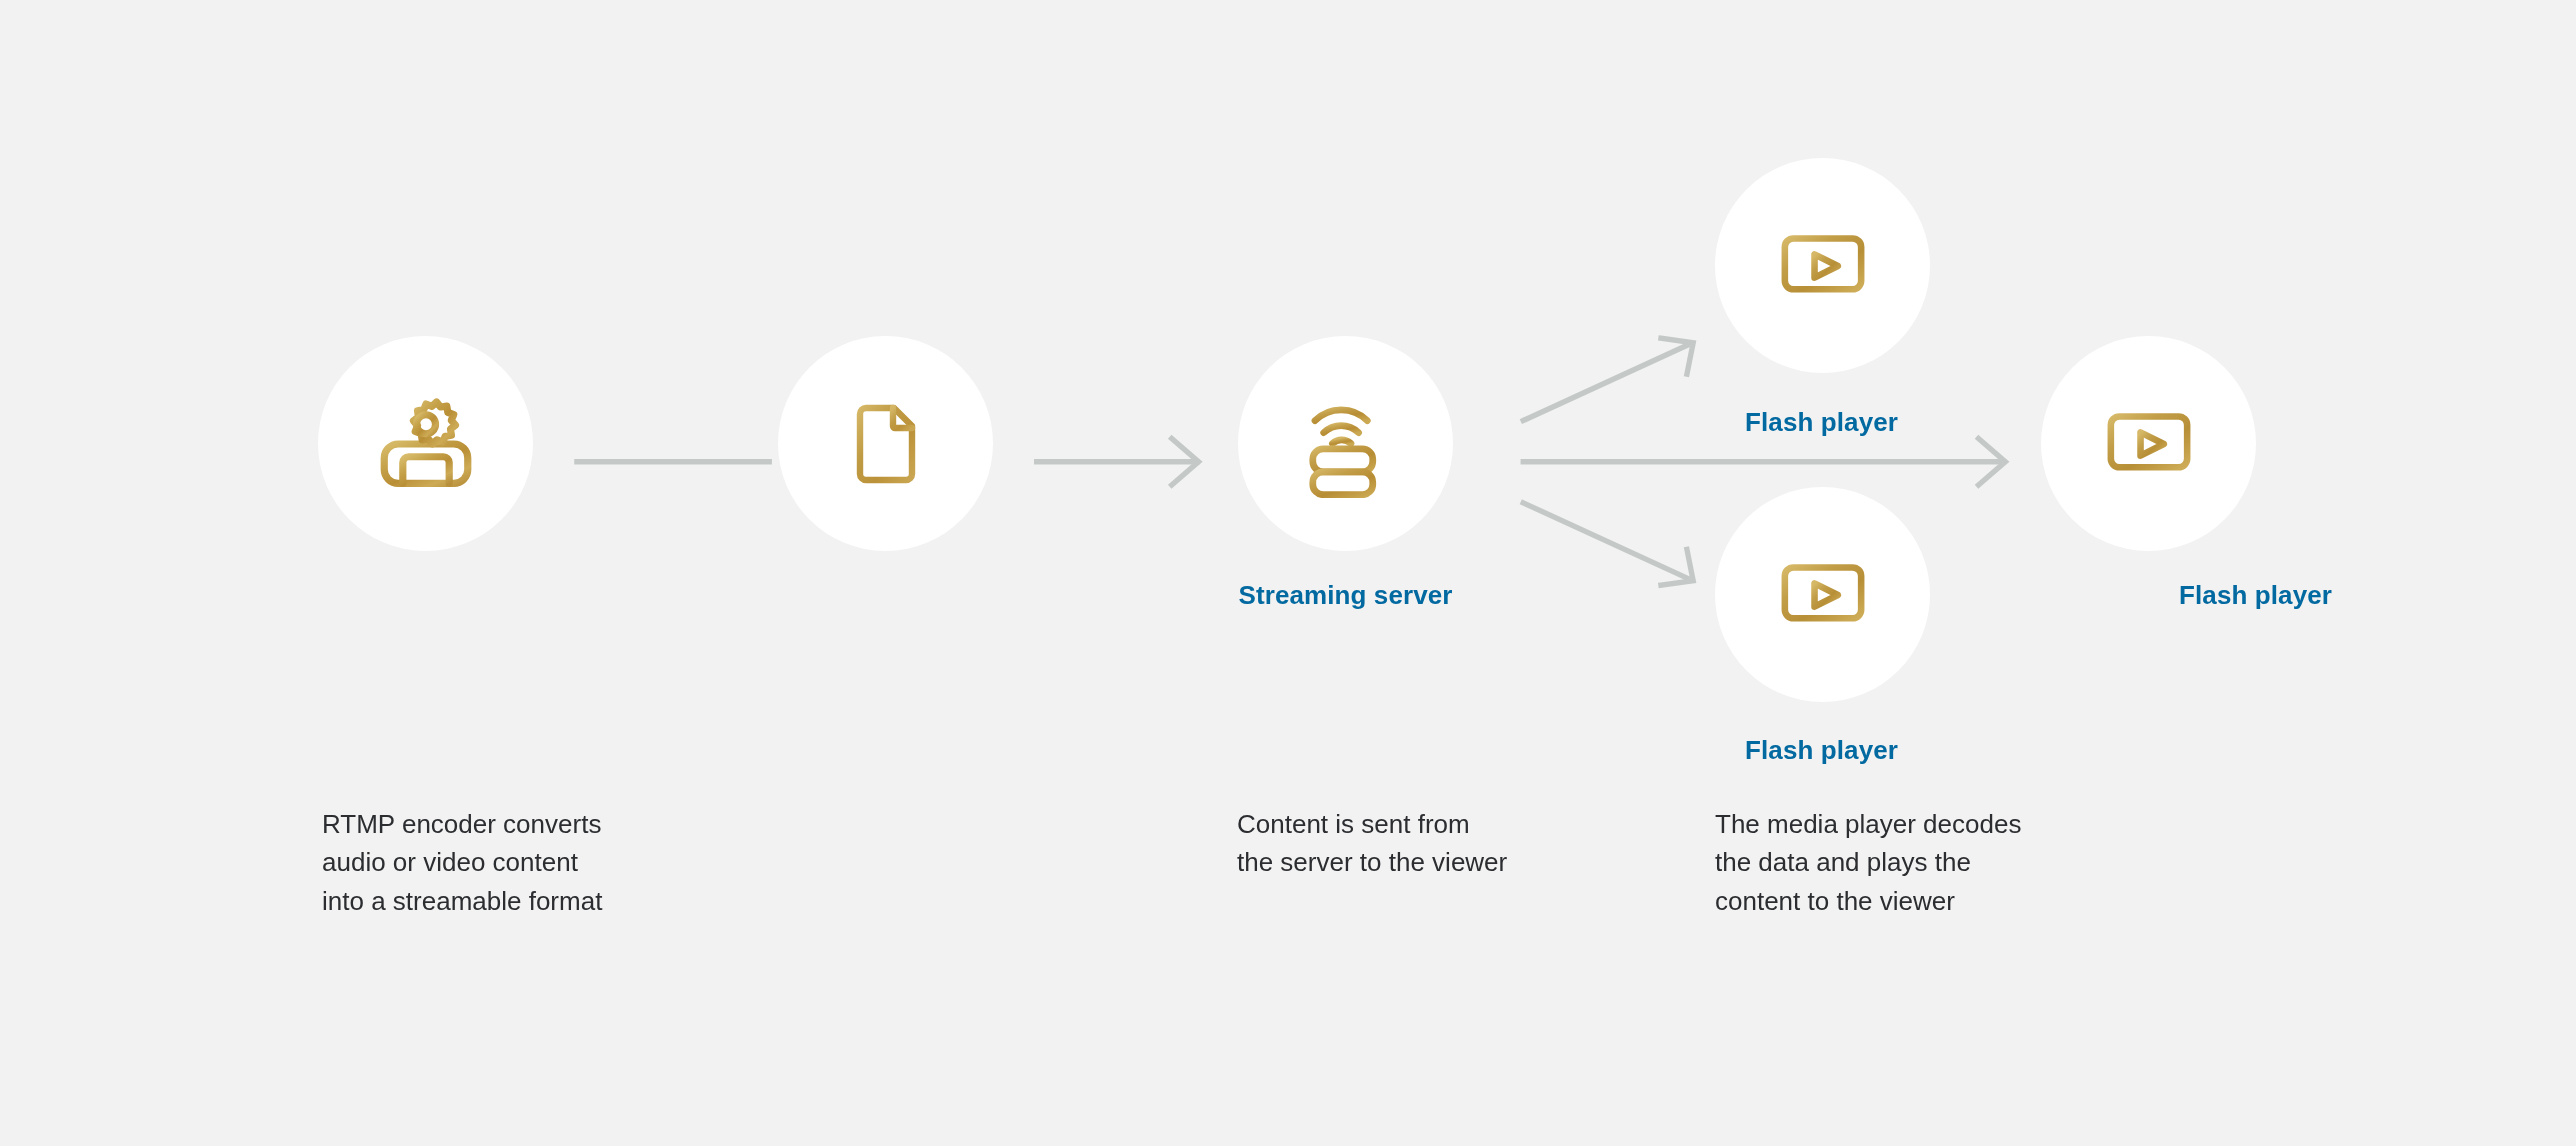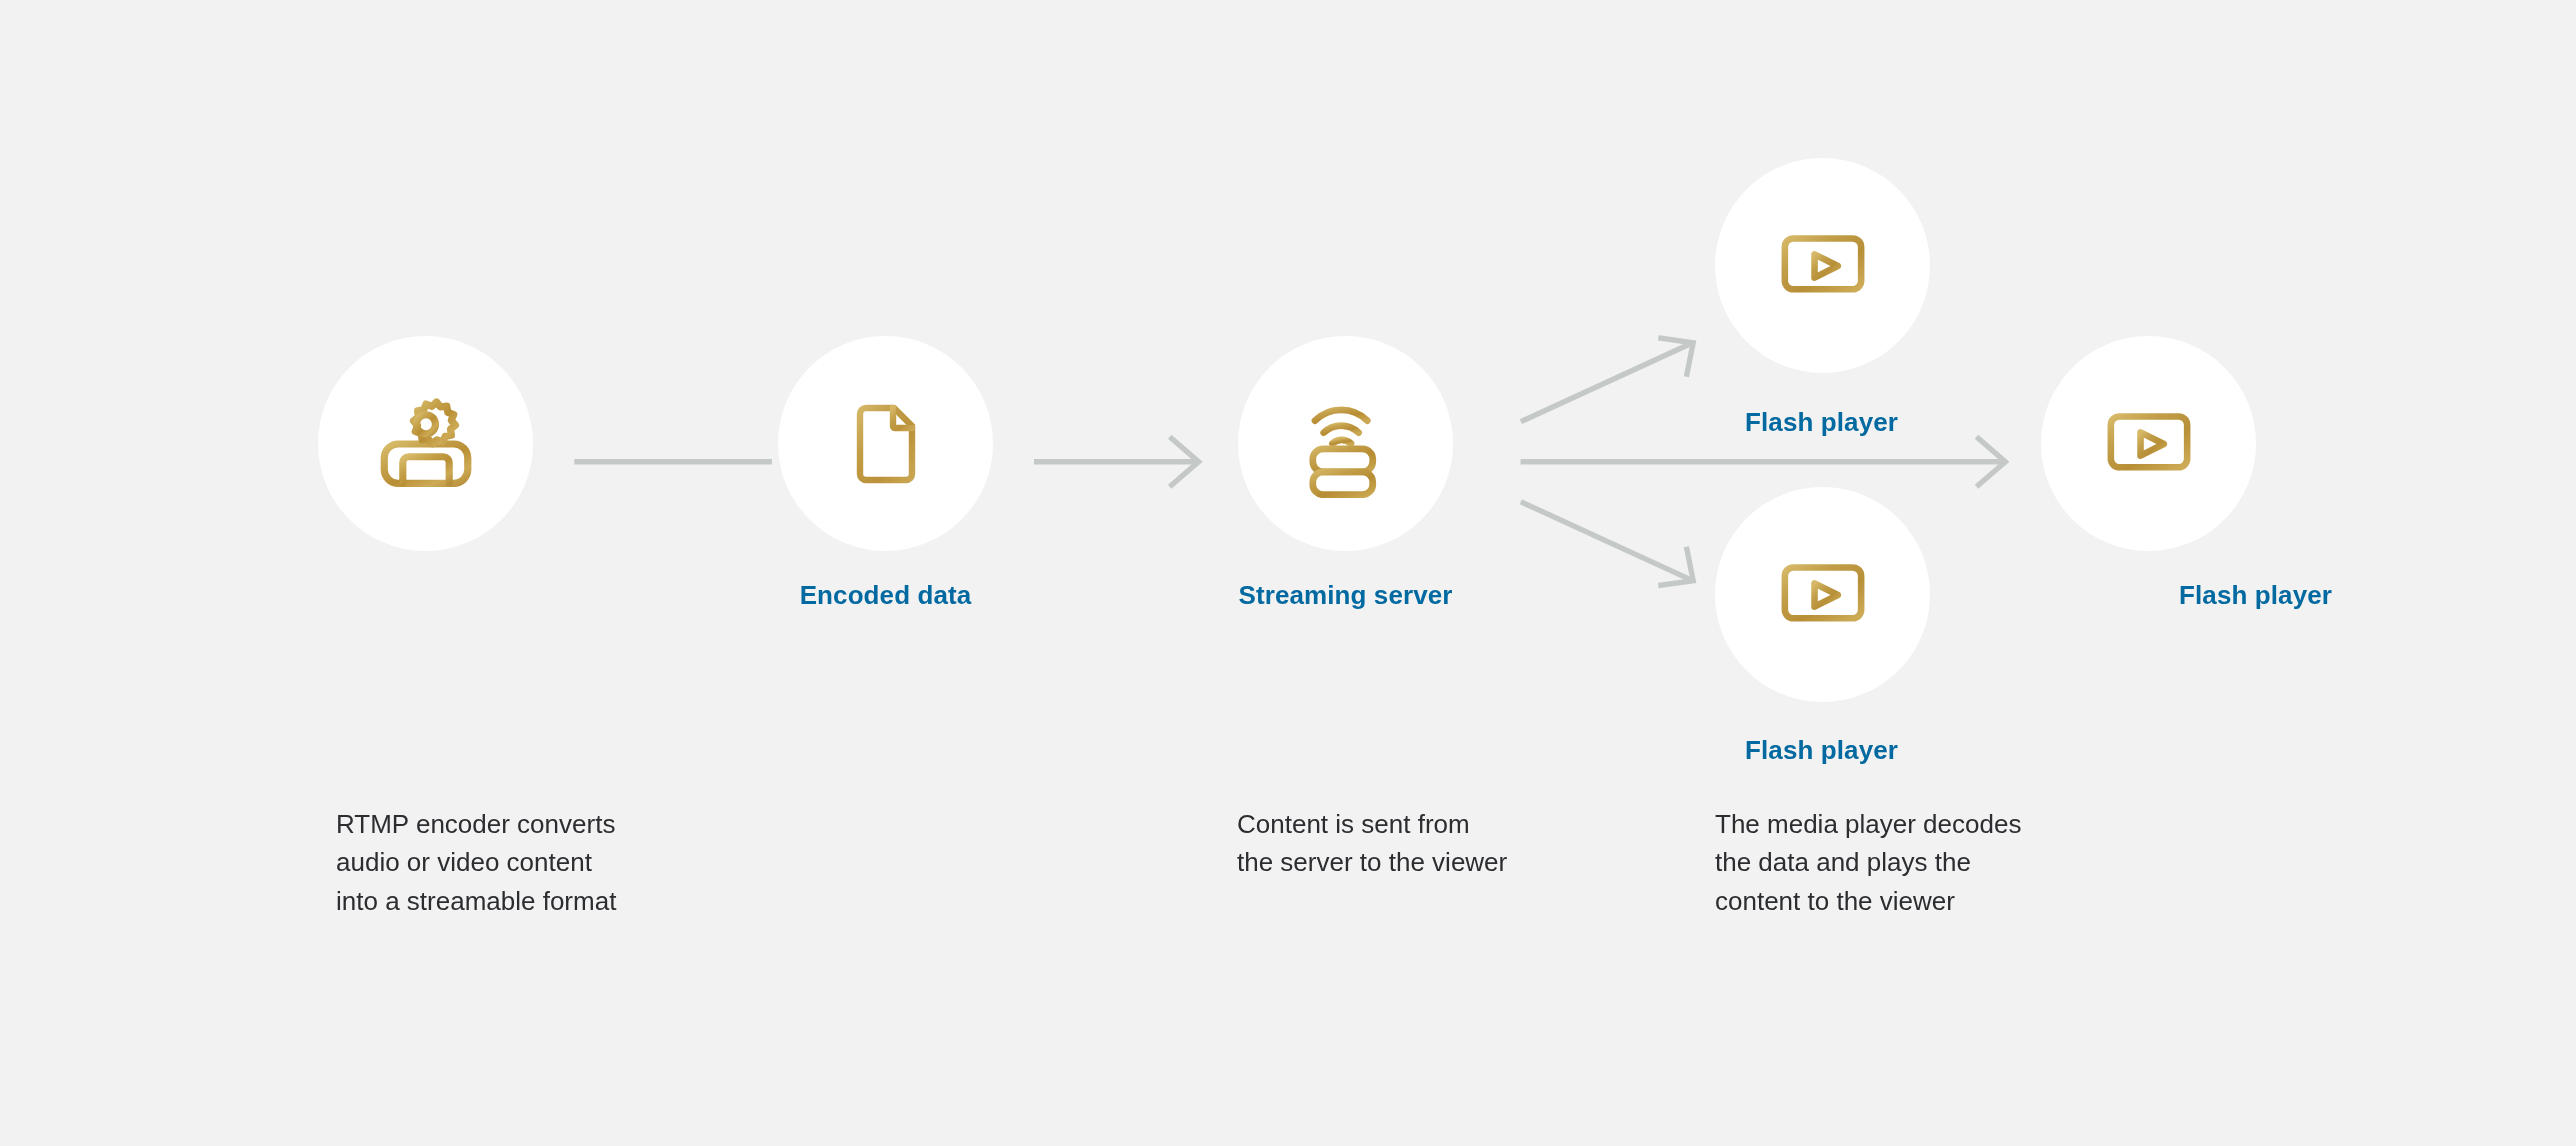--- a/index.html
+++ b/index.html
@@ -131,21 +131,20 @@
         </linearGradient>
       </defs>
       <g fill="none" stroke="url(#goldB)" stroke-width="6.4" stroke-linecap="round" stroke-linejoin="round">
         <path d="M24 20 a6 6 0 0 1 6 -6 L58 14 L76 32 L76 80 a6 6 0 0 1 -6 6 L30 86 a6 6 0 0 1 -6 -6 Z"></path>
         <path d="M57 14 L57 32 a2 2 0 0 0 2 2 L76 34"></path>
         <path d="M38 52 L63 52"></path>
         <path d="M38 66 L63 66"></path>
       </g>
     </svg>
   </div>
-  <div class="node-label" style="left:671px; top:580px;">Encoded data</div>
 
   <div class="node" style="left:1238px; top:336px;">
     <svg width="109" height="109" viewBox="0 0 100 100" xmlns="http://www.w3.org/2000/svg">
       <defs>
         <linearGradient id="goldC" x1="0" y1="0" x2="1" y2="1">
           <stop offset="0%" stop-color="#d3b563"></stop>
           <stop offset="30%" stop-color="#c29d47"></stop>
           <stop offset="60%" stop-color="#b78d34"></stop>
           <stop offset="100%" stop-color="#cba852"></stop>
         </linearGradient>
@@ -200,21 +199,21 @@
     <svg width="106" height="106" viewBox="0 0 100 100" xmlns="http://www.w3.org/2000/svg">
       <g fill="none" stroke="url(#goldD)" stroke-width="6.2" stroke-linecap="round" stroke-linejoin="round">
         <rect x="14" y="24" width="72" height="48" rx="8"></rect>
         <path d="M42 39 L42 61 L64 50 Z"></path>
         <path d="M8 82 L92 82" stroke-width="7.4"></path>
       </g>
     </svg>
   </div>
   <div class="node-label" style="left:2041px; top:580px;">Flash player</div>
 
-  <div class="desc" style="left:336px; top:805px;">RTMP encoder converts
+  <div class="desc" style="left:322px; top:805px;">RTMP encoder converts
 audio or video content
 into a streamable format</div>
 
 
   <div class="desc" style="left:1237px; top:805px;">Content is sent from
 the server to the viewer</div>
 
   <div class="desc" style="left:1715px; top:805px;">The media player decodes
 the data and plays the
 content to the viewer</div>

